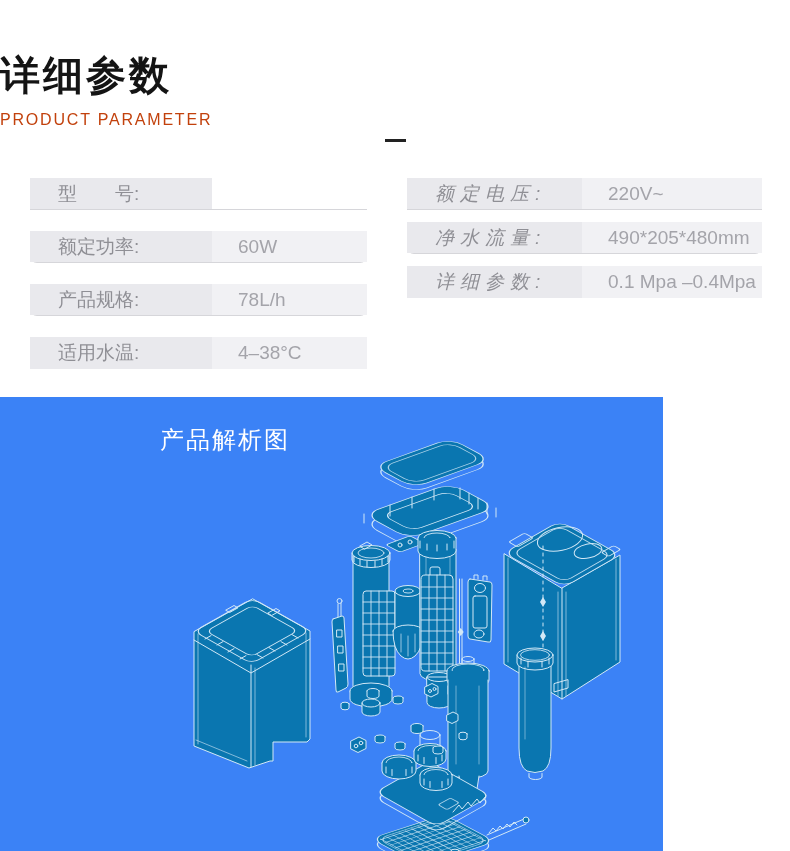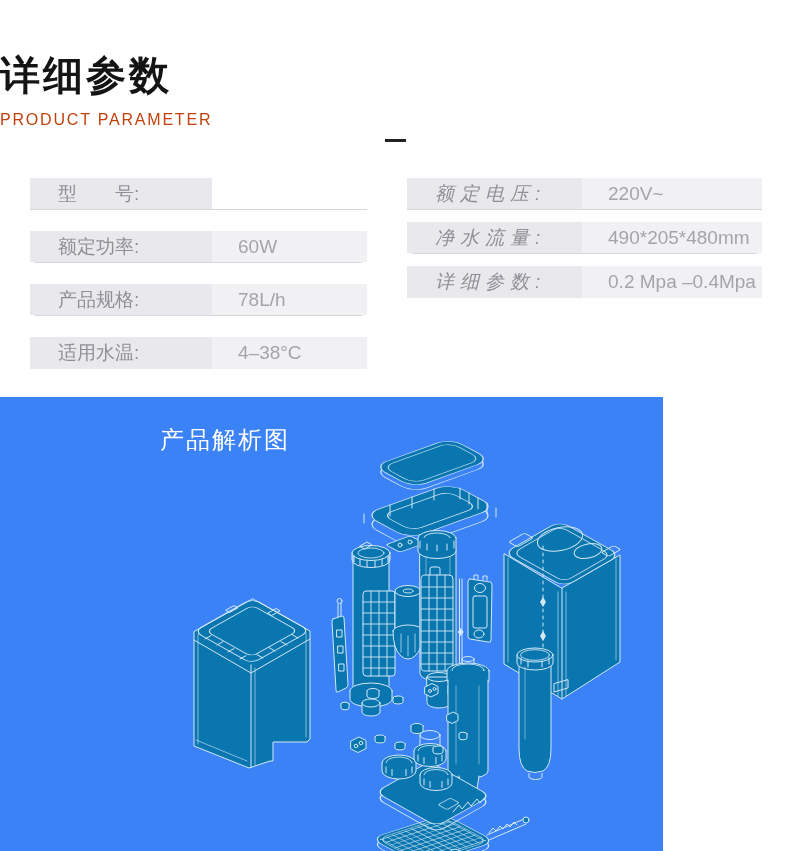--- a/index.html
+++ b/index.html
@@ -56,21 +56,21 @@
     <div class="row">
         <div class="cell label">额定电压:</div>
         <div class="cell value">220V~</div>
       </div>
     <div class="row">
         <div class="cell label">净水流量:</div>
         <div class="cell value">490*205*480mm</div>
       </div>
     <div class="row">
         <div class="cell label">详细参数:</div>
-        <div class="cell value">0.2 Mpa –0.4Mpa</div>
+        <div class="cell value">0.1 Mpa –0.4Mpa</div>
       </div>
   </div>
 </div>
 
 <div class="diagram">
   <div class="diagram-title">产品解析图</div>
   <svg width="790" height="488" viewBox="0 0 790 488">
     <g transform="translate(0,-363)" stroke="#d2e8f6" stroke-width="1" fill="none" stroke-linecap="round" stroke-linejoin="round">
 
       <g transform="matrix(0.94,-0.34,0.87,0.47,432,434)">

